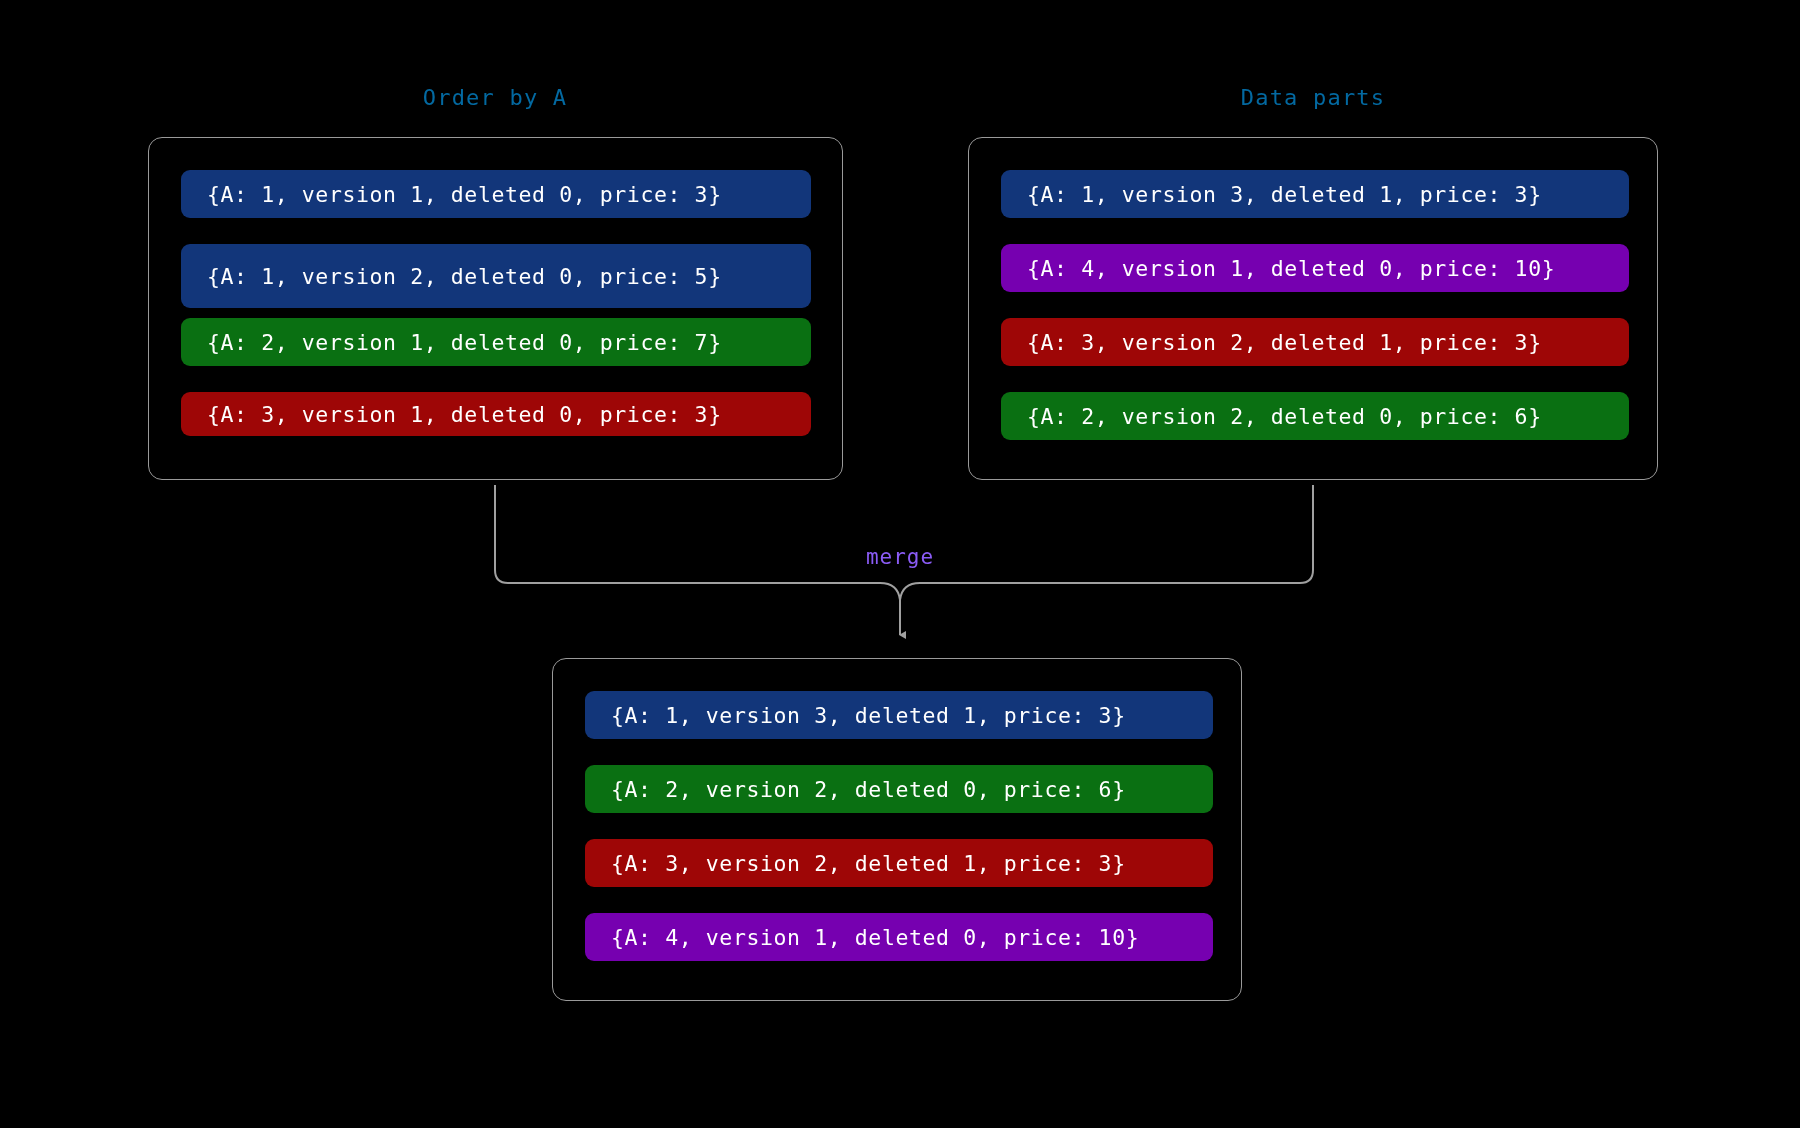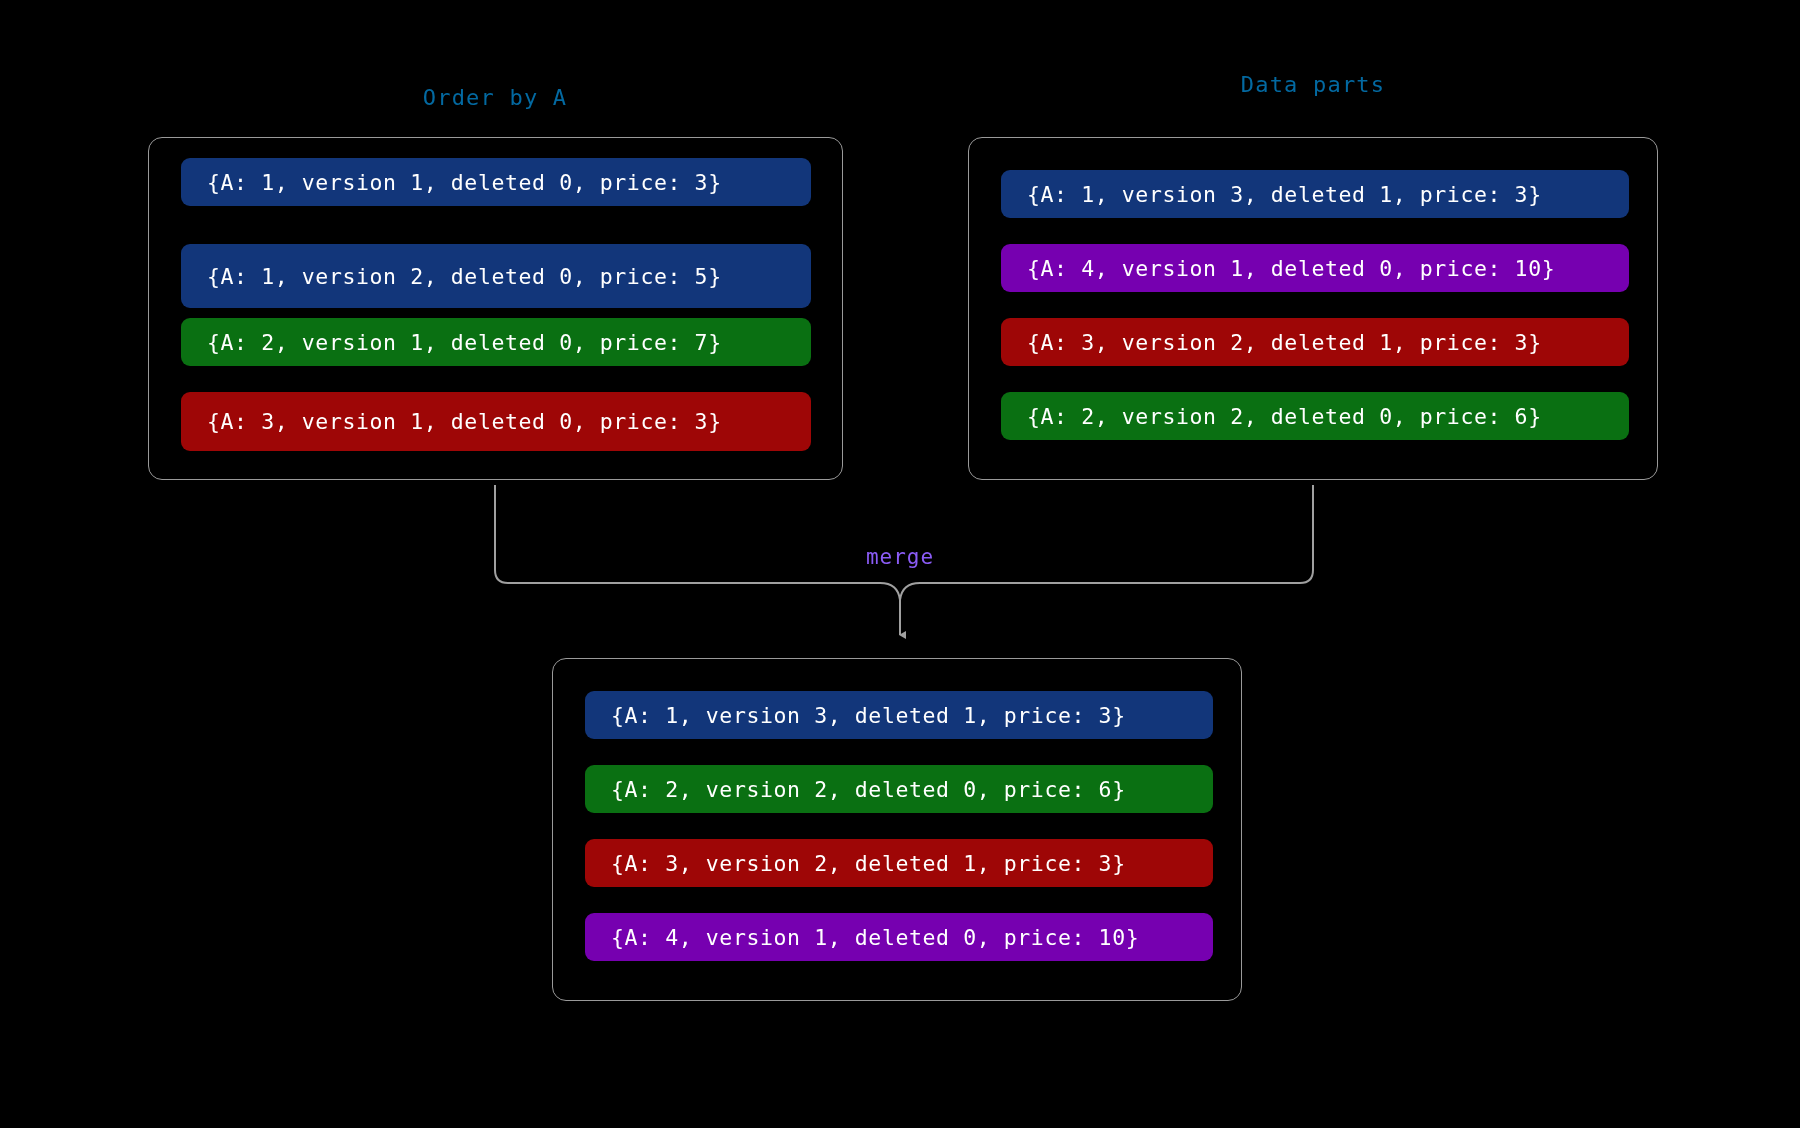--- a/index.html
+++ b/index.html
@@ -89,27 +89,27 @@
 
     <path id="path-left" d="M 495 485 L 495 570 Q 495 583 508 583 L 880 583 Q 898 583 900 600 L 900 635" fill="none" stroke="#a0a0a0" stroke-width="2"></path>
 
     <path id="path-right" d="M 1313 485 L 1313 570 Q 1313 583 1300 583 L 920 583 Q 902 583 900 600 L 900 635" fill="none" stroke="#a0a0a0" stroke-width="2" marker-end="url(#arrowhead)"></path>
   </svg>
 
   <div class="merge-label" style="left:900px; top:545px;">merge</div>
 
   <div class="panel-title" style="left:495px; top:85px;">Order by A</div>
   <div class="panel" style="left:148px; top:137px; width:695px; height:343px;">
-    <div class="row" style="left:32px; top:20px; width:630px; height:48px; background:#12367a;">{A: 1, version 1, deleted 0, price: 3}</div>
+    <div class="row" style="left:32px; top:32px; width:630px; height:48px; background:#12367a;">{A: 1, version 1, deleted 0, price: 3}</div>
     <div class="row" style="left:32px; top:106px; width:630px; height:64px; background:#12367a;">{A: 1, version 2, deleted 0, price: 5}</div>
     <div class="row" style="left:32px; top:180px; width:630px; height:48px; background:#0a7012;">{A: 2, version 1, deleted 0, price: 7}</div>
-    <div class="row" style="left:32px; top:254px; width:630px; height:59px; background:#9e0606;">{A: 3, version 1, deleted 0, price: 3}</div>
+    <div class="row" style="left:32px; top:254px; width:630px; height:44px; background:#9e0606;">{A: 3, version 1, deleted 0, price: 3}</div>
   </div>
 
-  <div class="panel-title" style="left:1313px; top:72px;">Data parts</div>
+  <div class="panel-title" style="left:1313px; top:85px;">Data parts</div>
   <div class="panel" style="left:968px; top:137px; width:690px; height:343px;">
     <div class="row" style="left:32px; top:32px; width:628px; height:48px; background:#12367a;">{A: 1, version 3, deleted 1, price: 3}</div>
     <div class="row" style="left:32px; top:106px; width:628px; height:48px; background:#7600b0;">{A: 4, version 1, deleted 0, price: 10}</div>
     <div class="row" style="left:32px; top:180px; width:628px; height:48px; background:#9e0606;">{A: 3, version 2, deleted 1, price: 3}</div>
     <div class="row" style="left:32px; top:254px; width:628px; height:48px; background:#0a7012;">{A: 2, version 2, deleted 0, price: 6}</div>
   </div>
 
   <div class="panel" style="left:552px; top:658px; width:690px; height:343px;">
     <div class="row" style="left:32px; top:32px; width:628px; height:48px; background:#12367a;">{A: 1, version 3, deleted 1, price: 3}</div>
     <div class="row" style="left:32px; top:106px; width:628px; height:48px; background:#0a7012;">{A: 2, version 2, deleted 0, price: 6}</div>

